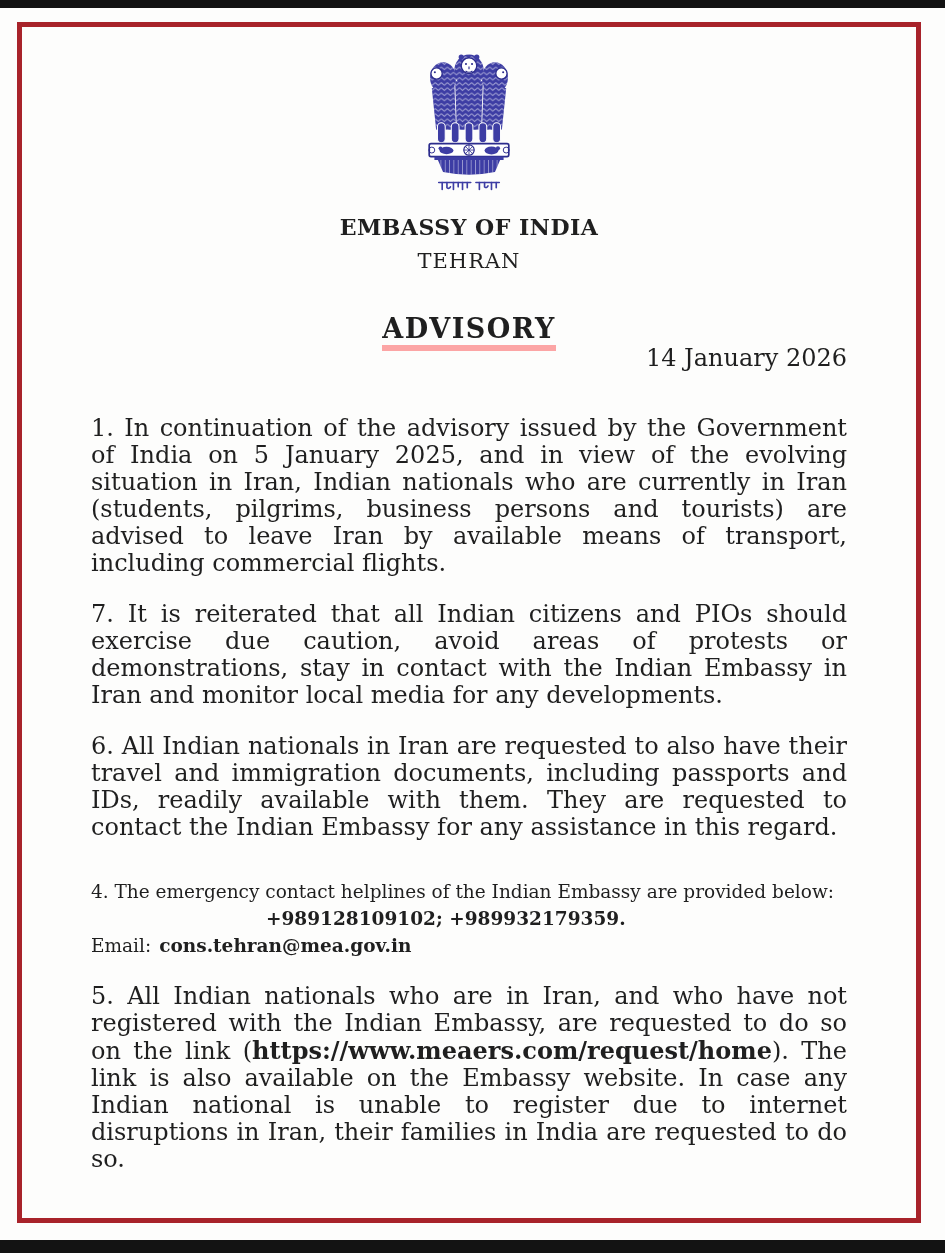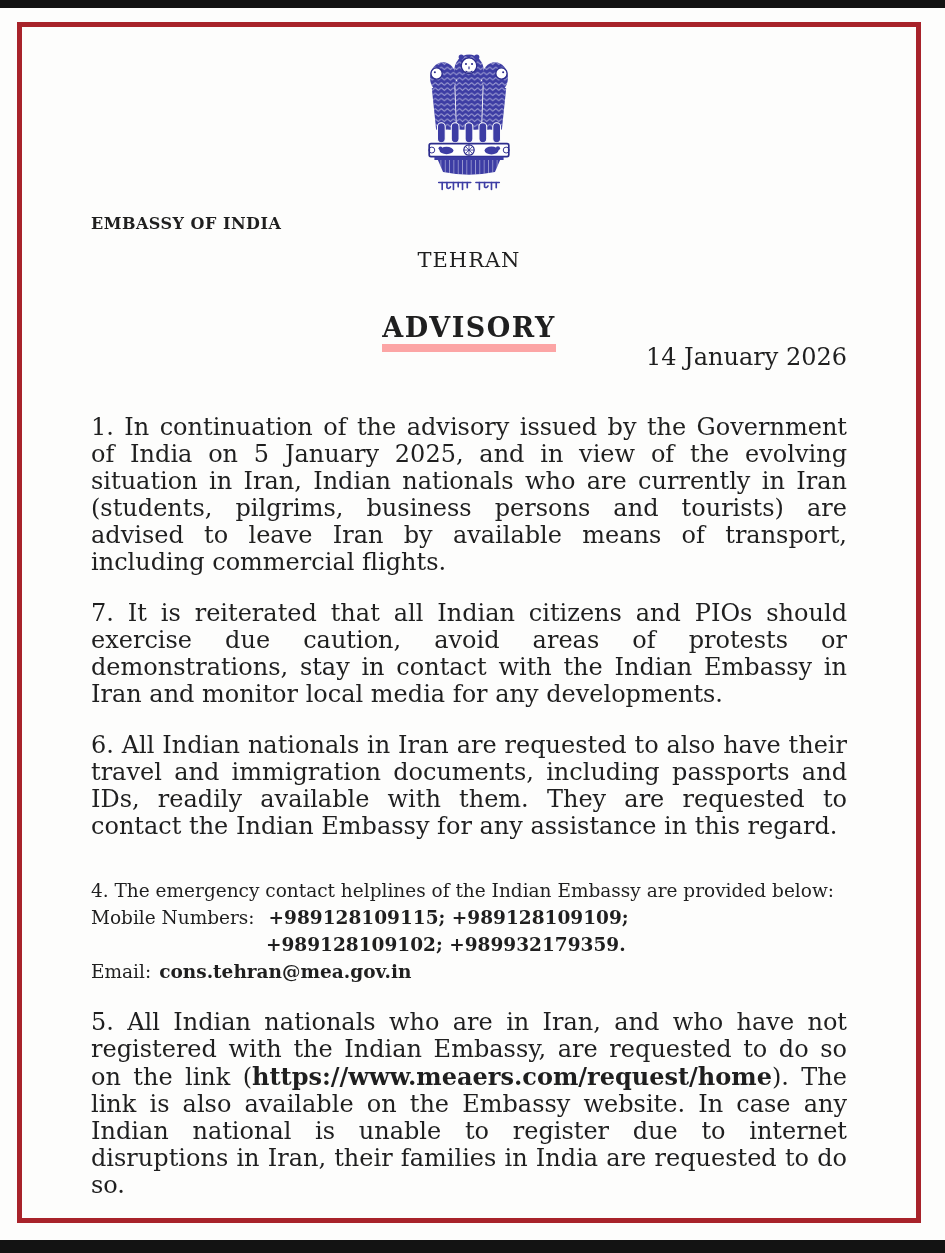--- a/index.html
+++ b/index.html
@@ -11,26 +11,26 @@
   .scan-bar{position:absolute;left:0;width:945px;background:#131313;}
   .scan-bar.top{top:0;height:8px;}
   .scan-bar.bottom{bottom:0;height:13px;}
   .frame{
     position:absolute;left:17px;top:22px;width:904px;height:1201px;
     border:5px solid #a8232a;box-sizing:border-box;background:#fdfdfc;
   }
   .content{padding:10px 69px 0 69px;}
   .emblem-wrap{text-align:center;margin-top:8px;}
   .emblem-wrap svg{display:inline-block;}
-  .org{font-size:16px;font-weight:bold;text-align:left;margin-top:18px;letter-spacing:0.5px;}
-  .city{font-size:21px;text-align:center;margin-top:15px;letter-spacing:1px;}
+  .org{font-size:22px;font-weight:bold;text-align:center;margin-top:18px;letter-spacing:0.5px;}
+  .city{font-size:21px;text-align:center;margin-top:9px;letter-spacing:1px;}
   .advisory{text-align:center;margin-top:40px;}
   .advisory .u{
     font-size:27px;font-weight:bold;letter-spacing:1.5px;
-    border-bottom:8px solid #fca5a5;padding-bottom:1px;
+    border-bottom:6px solid #fca5a5;padding-bottom:1px;
   }
   .date-line{text-align:right;font-size:24px;}
   .para{font-size:24px;line-height:27px;text-align:justify;margin:24px 0 0 0;}
   .para.first{margin-top:43px;}
   .contact-block{font-size:18.5px;line-height:27px;margin-top:37px;}
   .contact-row{white-space:nowrap;}
   .num-indent{padding-left:175px;}
   .bold{font-weight:bold;}
   .lbl{margin-right:14px;}
   .lbl-email{margin-right:8px;}
@@ -136,23 +136,20 @@
     <div class="date-line">14 January 2026</div>
 
     <p class="para first">1. In continuation of the advisory issued by the Government of India on 5 January 2025, and in view of the evolving situation in Iran, Indian nationals who are currently in Iran (students, pilgrims, business persons and tourists) are advised to leave Iran by available means of transport, including commercial flights.</p>
 
     <p class="para">7. It is reiterated that all Indian citizens and PIOs should exercise due caution, avoid areas of protests or demonstrations, stay in contact with the Indian Embassy in Iran and monitor local media for any developments.</p>
 
     <p class="para">6. All Indian nationals in Iran are requested to also have their travel and immigration documents, including passports and IDs, readily available with them. They are requested to contact the Indian Embassy for any assistance in this regard.</p>
 
     <div class="contact-block">
       <div>4. The emergency contact helplines of the Indian Embassy are provided below:</div>
-      <div class="contact-row">
-        <span class="lbl">Mobile Numbers:</span><span class="bold">+989128109115; +989128109109;</span>
-      </div>
       <div class="contact-row num-indent">
         <span class="bold">+989128109102; +989932179359.</span>
       </div>
       <div class="contact-row">
         <span class="lbl-email">Email:</span><span class="bold">cons.tehran@mea.gov.in</span>
       </div>
     </div>
 
     <p class="para"><span>5. All Indian nationals who are in Iran, and who have not registered with the Indian Embassy, are requested to do so on the link (</span><span class="bold">https://www.meaers.com/request/home</span><span>). The link is also available on the Embassy website. In case any Indian national is unable to register due to internet disruptions in Iran, their families in India are requested to do so.</span></p>
 

